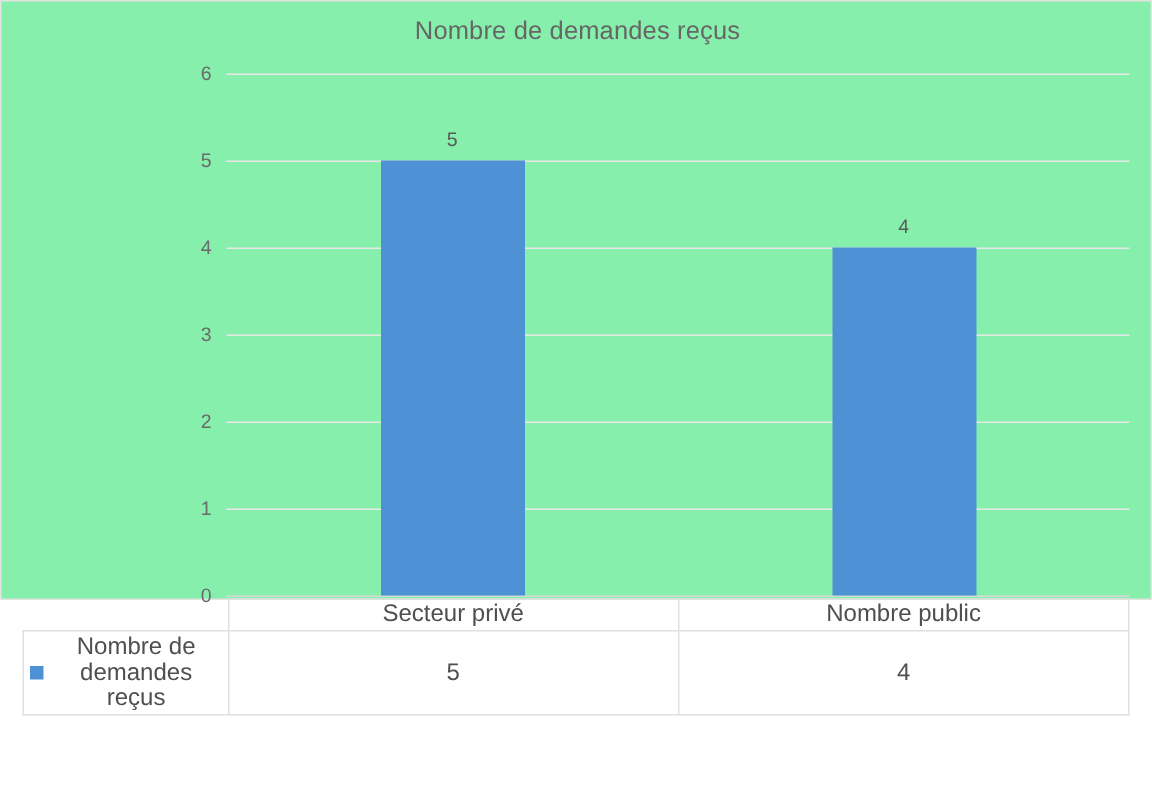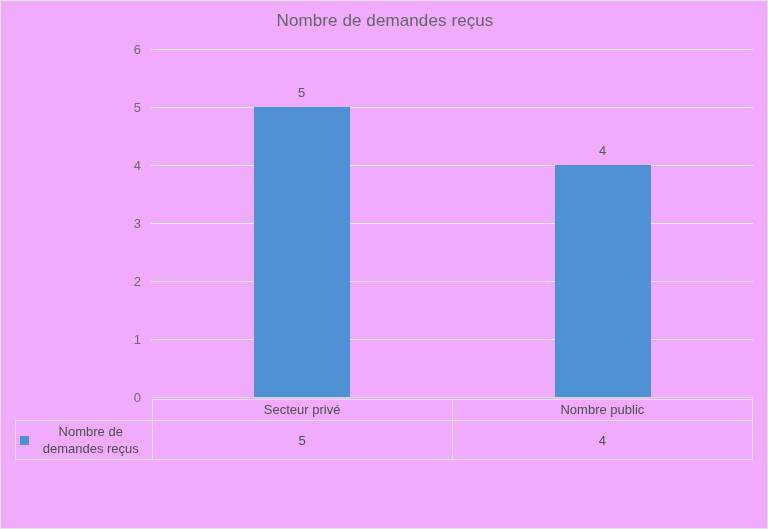--- a/index.html
+++ b/index.html
@@ -10,22 +10,22 @@
   body {
     width: 768px;
     height: 529px;
     font-family: "Liberation Sans", sans-serif;
     overflow: hidden;
   }
 
   #chart-root {
     position: relative;
     width: 768px;
-    height: 529px;
-    background: #f0abfc;
+    height: 400px;
+    background: #86efac;
     box-sizing: border-box;
     border: 1px solid #e3e3e3;
   }
 
   
   #chart-title {
     position: absolute;
     left: 0;
     top: 10px;
     width: 768px;
@@ -93,21 +93,21 @@
 
   
   #data-table {
     position: absolute;
     left: 14px;
     top: 398px;
     width: 738px;
     height: 60px;
     border-collapse: collapse;
     table-layout: fixed;
-    font-size: 13px;
+    font-size: 16px;
     color: #4f4f4f;
   }
   #data-table td, #data-table th {
     border: 1px solid #e0e0e0;
     font-weight: normal;
     text-align: center;
     padding: 0;
     vertical-align: middle;
   }
   #data-table .corner-cell {

